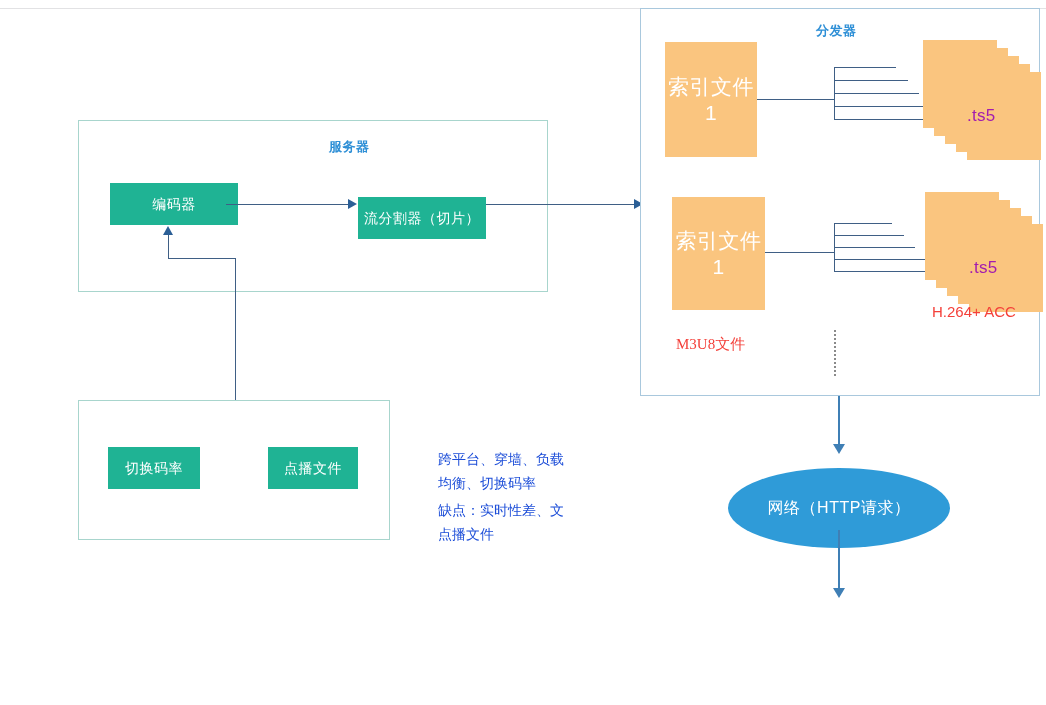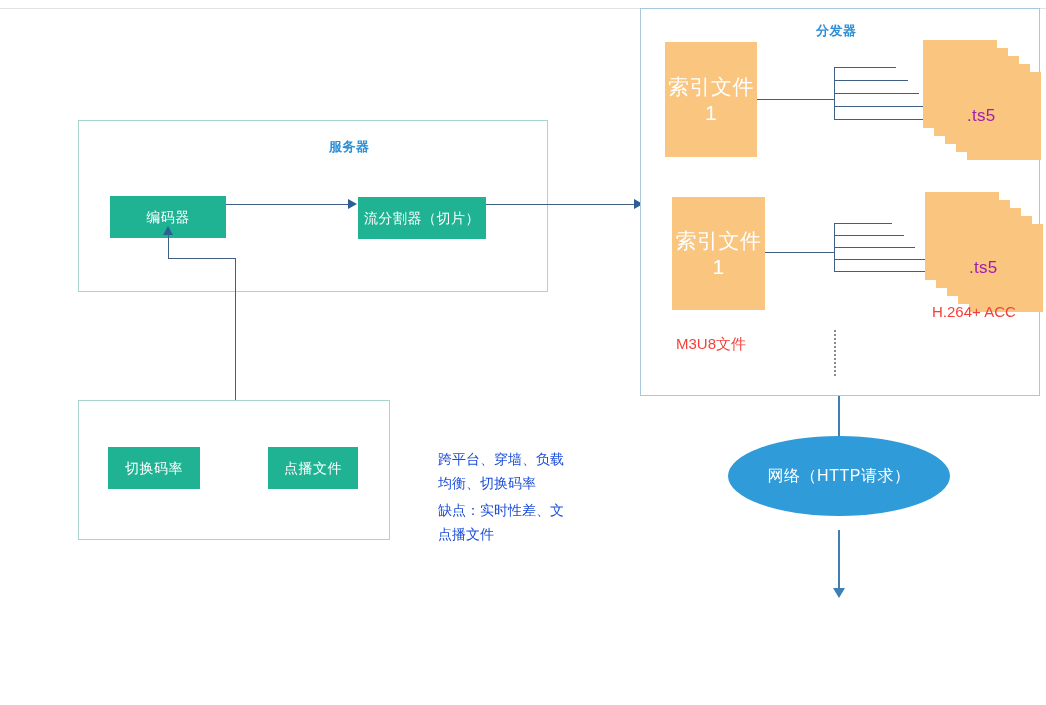--- a/index.html
+++ b/index.html
@@ -160,21 +160,21 @@
 </head>
 <body>
 
 <div id="canvas">
 
   <div class="top-rule"></div>
 
   <div class="group-box" style="left:78px; top:120px; width:470px; height:172px;"></div>
   <div class="group-title" style="left:286px; top:138px;margin-left:43px;">服务器</div>
 
-  <div class="node green" style="left:110px; top:196px; width:116px; height:42px;">编码器</div>
+  <div class="node green" style="left:110px; top:183px; width:128px; height:42px;">编码器</div>
 
   <div class="node green" style="left:358px; top:197px; width:128px; height:42px;">流分割器（切片）</div>
 
   <div class="hline" style="left:226px; top:204px; width:122px;"></div>
   <div class="arrow-right" style="left:348px; top:199px;"></div>
 
   <div class="hline" style="left:486px; top:204px; width:154px;"></div>
   <div class="arrow-right" style="left:634px; top:199px;"></div>
 
   <div class="vline" style="left:235px; top:258px; height:142px;"></div>
@@ -227,27 +227,27 @@
 
   <div class="stack" style="left:925px; top:192px; width:115px; height:105px;">
     <div class="card" style="left:0px;  top:0px;"></div>
     <div class="card" style="left:11px; top:8px;"></div>
     <div class="card" style="left:22px; top:16px;"></div>
     <div class="card" style="left:33px; top:24px;"></div>
     <div class="card" style="left:44px; top:32px;"></div>
     <div class="stack-label" style="left:44px; top:66px;">.ts5</div>
   </div>
 
-  <div class="label-red" style="left:676px; top:335px;">M3U8文件</div>
+  <div class="label-red" style="left:676px; top:335px;font-family:Liberation Serif, serif;">M3U8文件</div>
   <div class="label-red" style="left:932px; top:303px;">H.264+ ACC</div>
 
   <div class="dotline" style="left:834px; top:330px; height:46px;"></div>
 
   <div class="vline blue" style="left:838px; top:396px; height:52px;"></div>
   <div class="arrow-down" style="left:833px; top:444px;"></div>
 
-  <div class="ellipse" style="left:728px; top:436px; width:222px; height:80px;">网络（HTTP请求）</div>
+  <div class="ellipse" style="left:728px; top:468px; width:222px; height:80px;">网络（HTTP请求）</div>
 
   <div class="vline blue" style="left:838px; top:530px; height:62px;"></div>
   <div class="arrow-down" style="left:833px; top:588px;"></div>
 
 
 </div>
 
 </body></html>

